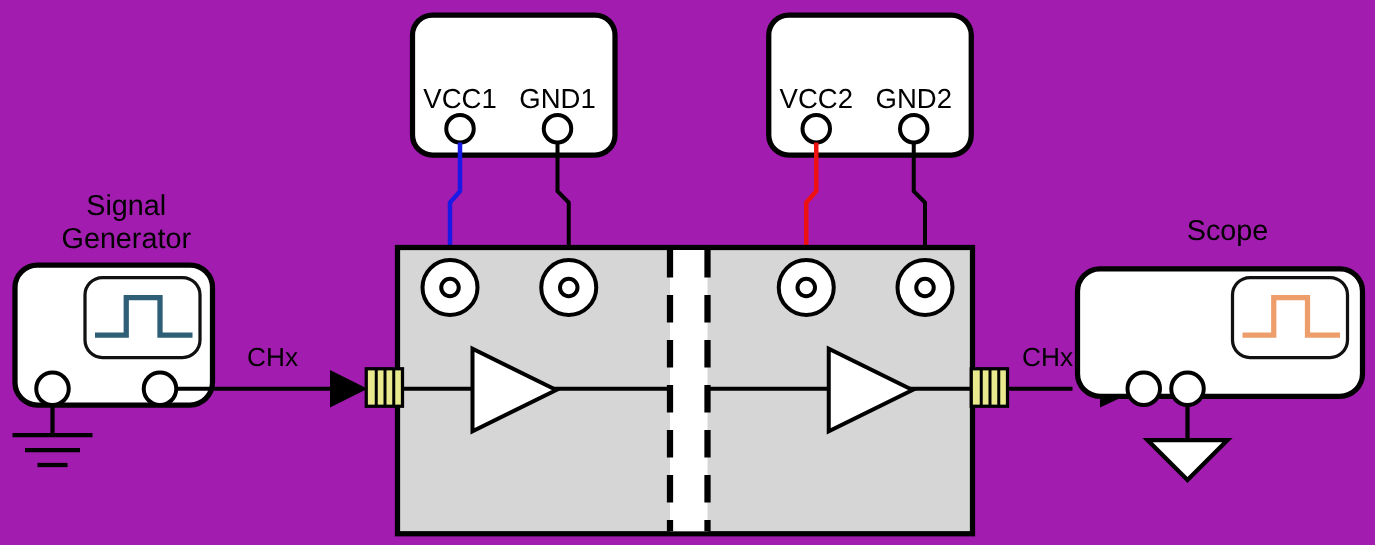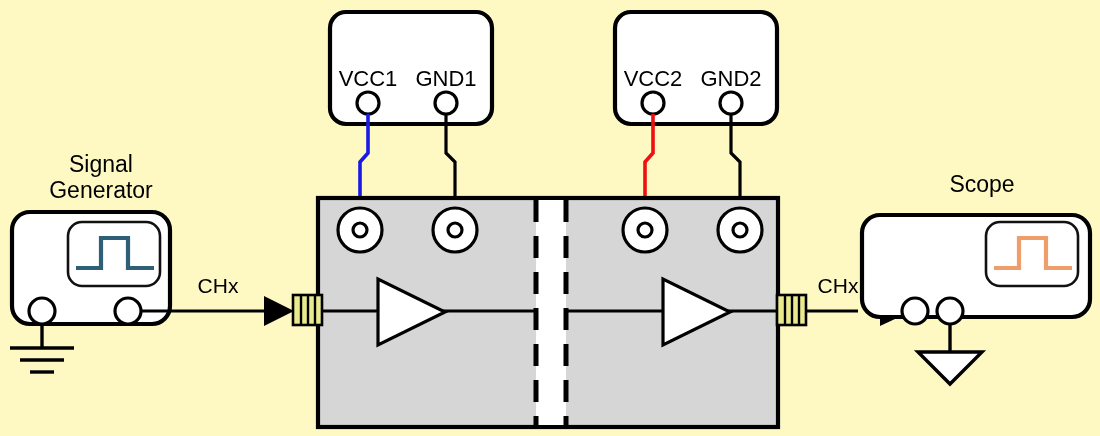--- a/index.html
+++ b/index.html
@@ -10,21 +10,21 @@
   body {
     width: 1100px;
     height: 436px;
     font-family: "Liberation Sans", sans-serif;
     overflow: hidden;
   }
   #diagram-root {
     position: relative;
     width: 1100px;
     height: 436px;
-    background: #fef9c3;
+    background: #a21caf;
   }
   svg#schematic {
     display: block;
     width: 1100px;
     height: 436px;
   }
   .lbl {
     font-family: "Liberation Sans", sans-serif;
     fill: #000000;
     font-size: 23px;

